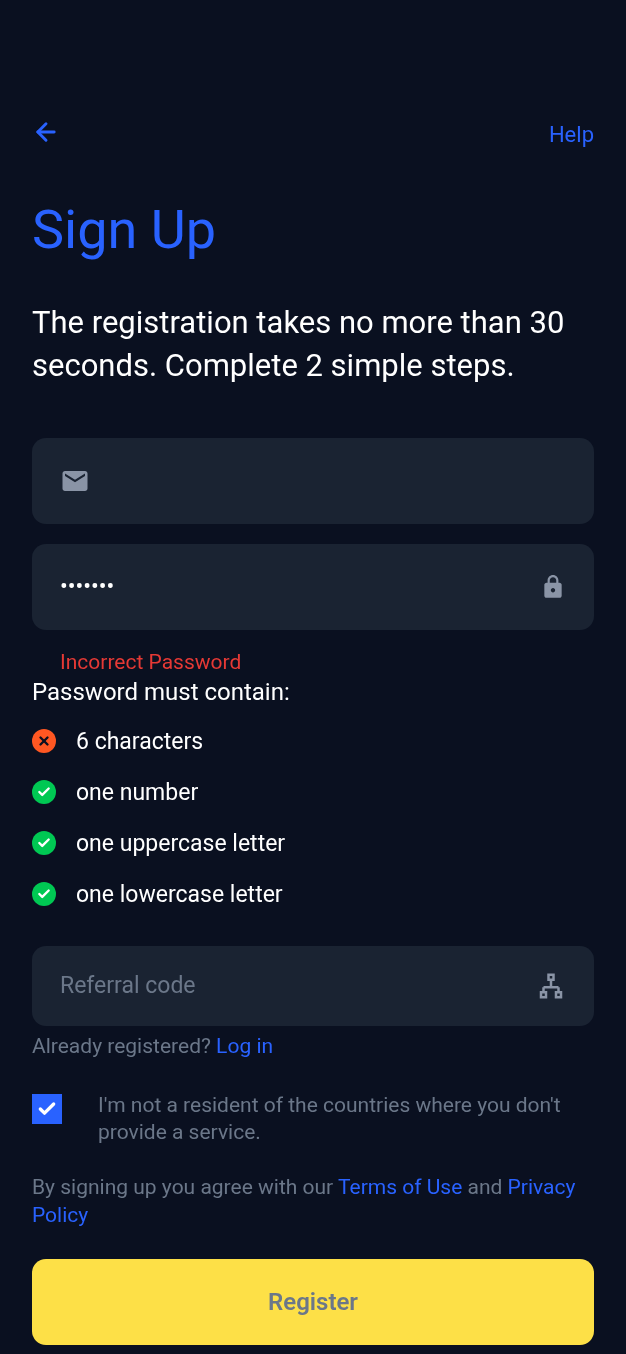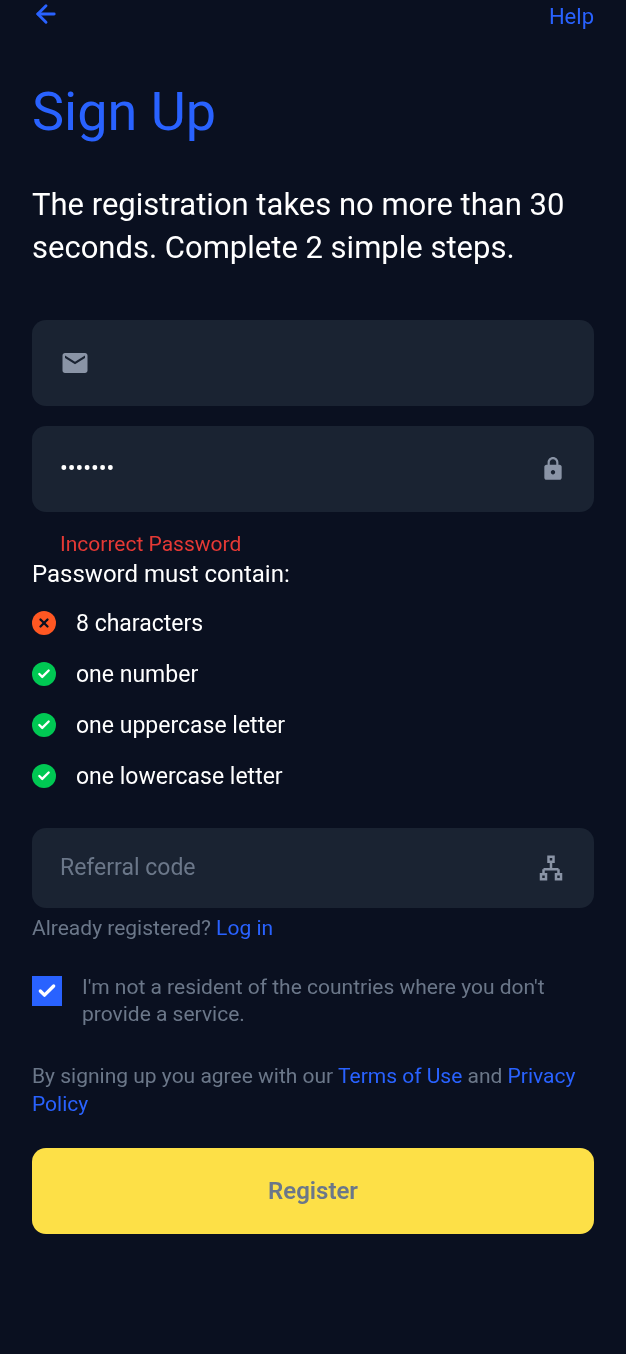--- a/index.html
+++ b/index.html
@@ -11,20 +11,21 @@
     color: #fff;
     overflow: hidden;
   }
   .container {
     padding: 0 32px;
   }
   .header {
     display: flex;
     justify-content: space-between;
     align-items: center;
+    padding-top: 118px;
     margin-bottom: 48px;
   }
   .back-arrow {
     color: #2962ff;
     cursor: pointer;
   }
   .help-link {
     color: #2962ff;
     font-size: 22px;
     cursor: pointer;
@@ -115,22 +116,22 @@
   }
   .already-text {
     color: #6b7789;
   }
   .login-link {
     color: #2962ff;
     cursor: pointer;
   }
   .checkbox-row {
     display: flex;
-    gap: 20px;
-    margin-bottom: 35px;
+    gap: 36px;
+    margin-bottom: 28px;
   }
   .checkbox {
     width: 30px;
     height: 30px;
     background: #2962ff;
     display: flex;
     align-items: center;
     justify-content: center;
     cursor: pointer;
     flex-shrink: 0;
@@ -206,21 +207,21 @@
 
   <div class="req-title">Password must contain:</div>
 
   <div class="req-item">
     <div class="req-icon fail">
       <svg width="14" height="14" viewBox="0 0 24 24" fill="none" stroke="#0a1020" stroke-width="4" stroke-linecap="round">
         <line x1="18" y1="6" x2="6" y2="18"></line>
         <line x1="6" y1="6" x2="18" y2="18"></line>
       </svg>
     </div>
-    <span class="req-text">8 characters</span>
+    <span class="req-text">6 characters</span>
   </div>
 
   <div class="req-item">
     <div class="req-icon pass">
       <svg width="14" height="14" viewBox="0 0 24 24" fill="none" stroke="#fff" stroke-width="4" stroke-linecap="round" stroke-linejoin="round">
         <polyline points="20 6 9 17 4 12"></polyline>
       </svg>
     </div>
     <span class="req-text">one number</span>
   </div>

